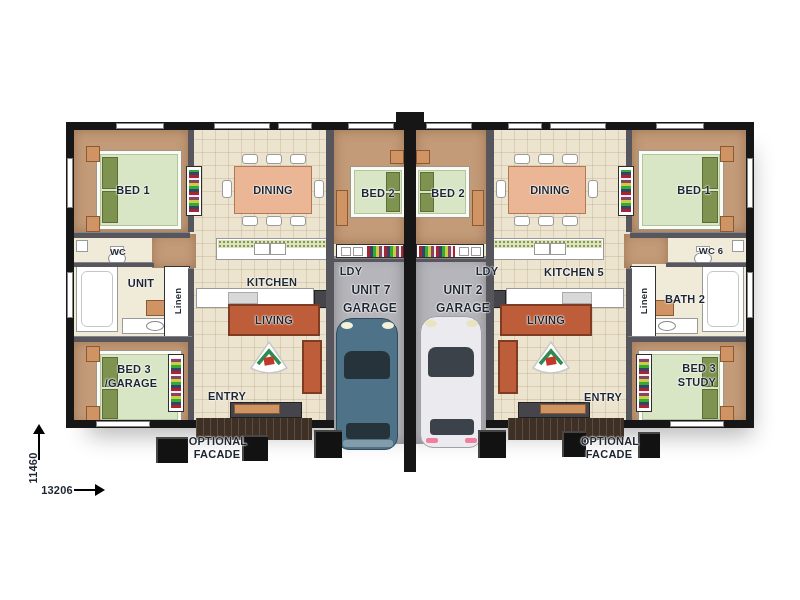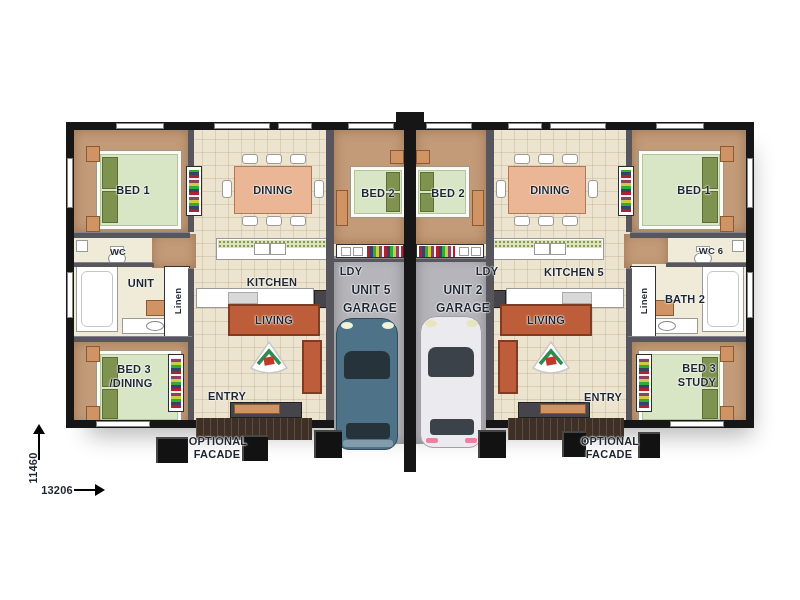--- a/index.html
+++ b/index.html
@@ -283,28 +283,28 @@
   <div class="arrow-shaft" style="left:74px;top:489px;width:22px;height:2px"></div>
   <div class="tri" style="left:95px;top:484px;border-top:6px solid transparent;border-bottom:6px solid transparent;border-left:10px solid #000"></div>
   <div class="lbl v" style="left:33px;top:468px;font-size:11px">11460</div>
   <div class="lbl" style="left:57px;top:490px;font-size:11px">13206</div>
 
   <div class="lbl" style="left:133px;top:190px">BED 1</div>
   <div class="lbl sm" style="left:118px;top:251px">WC</div>
   <div class="lbl" style="left:141px;top:283px">UNIT</div>
   <div class="lbl sm v" style="left:177px;top:301px">Linen</div>
   <div class="lbl" style="left:134px;top:369px">BED 3</div>
-  <div class="lbl" style="left:131px;top:383px">/DINING</div>
+  <div class="lbl" style="left:131px;top:383px">/GARAGE</div>
   <div class="lbl" style="left:273px;top:190px">DINING</div>
   <div class="lbl" style="left:272px;top:282px">KITCHEN</div>
   <div class="lbl" style="left:274px;top:320px">LIVING</div>
   <div class="lbl" style="left:227px;top:396px">ENTRY</div>
   <div class="lbl" style="left:378px;top:193px">BED 2</div>
   <div class="lbl" style="left:351px;top:271px">LDY</div>
-  <div class="lbl lg" style="left:371px;top:290px">UNIT 5</div>
+  <div class="lbl lg" style="left:371px;top:290px">UNIT 7</div>
   <div class="lbl lg" style="left:370px;top:308px">GARAGE</div>
   <div class="lbl" style="left:218px;top:441px">OPTIONAL</div>
   <div class="lbl" style="left:217px;top:454px">FACADE</div>
 
   <div class="lbl" style="left:694px;top:190px">BED 1</div>
   <div class="lbl sm" style="left:711px;top:250px">WC 6</div>
   <div class="lbl" style="left:685px;top:299px">BATH 2</div>
   <div class="lbl sm v" style="left:643px;top:301px">Linen</div>
   <div class="lbl" style="left:699px;top:368px">BED 3</div>
   <div class="lbl" style="left:697px;top:382px">STUDY</div>

